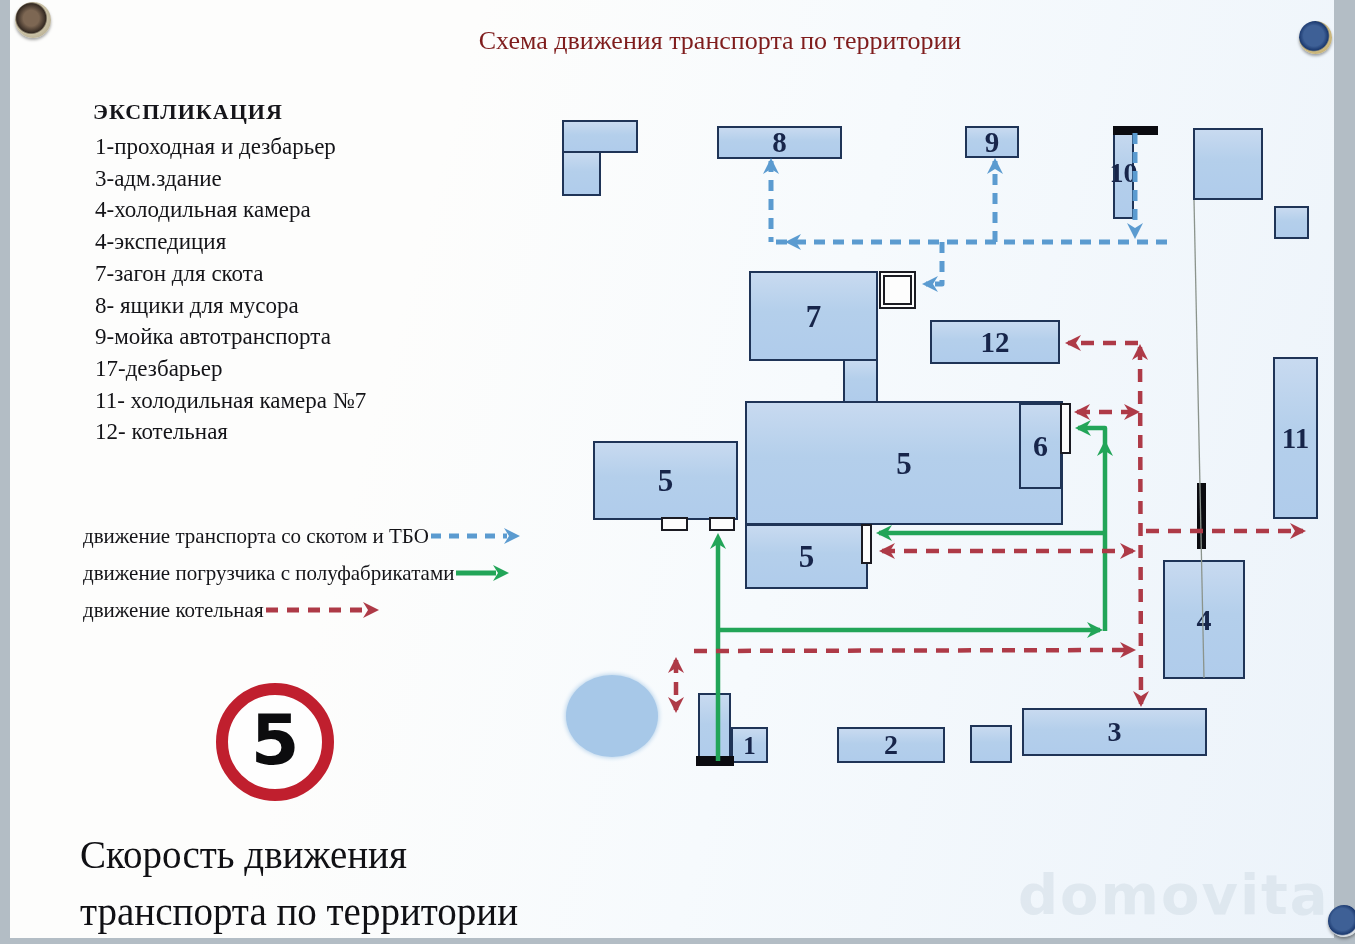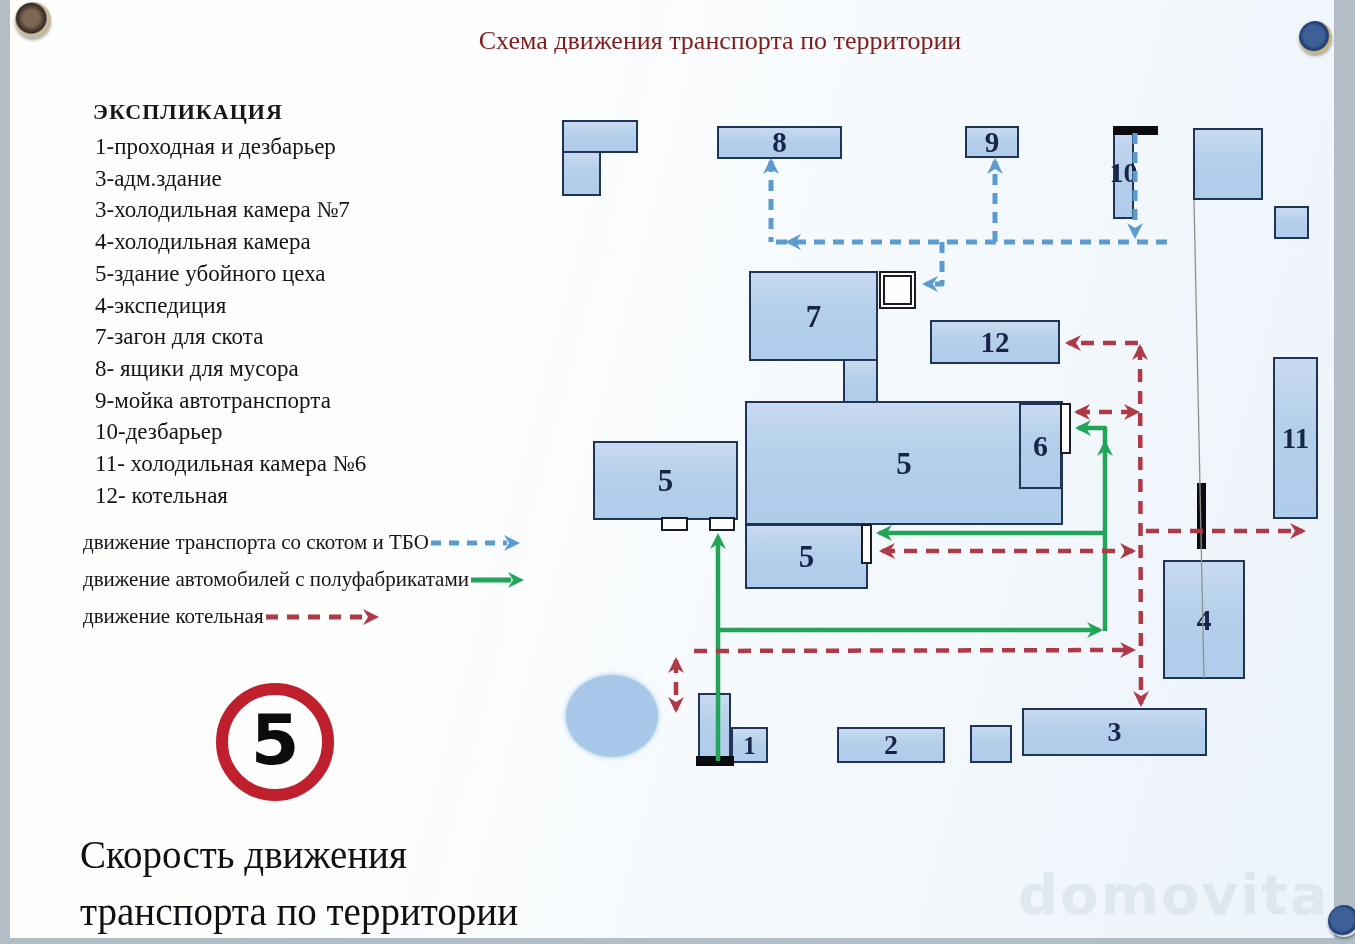--- a/index.html
+++ b/index.html
@@ -7,21 +7,21 @@
           font-family:"Liberation Serif",serif;}
   #paper{position:absolute;left:10px;top:0;width:1324px;height:938px;
          background:linear-gradient(105deg,#fdfdfc 30%,#f6fafd 58%,#ecf3fa 100%);}
   #title{position:absolute;left:400px;top:26px;width:640px;text-align:center;
          font-size:26px;color:#7f1d1d;}
   #legend-heading{position:absolute;left:93px;top:99px;font-size:22px;font-weight:700;
          letter-spacing:1px;color:#15151a;}
   #legend-items{position:absolute;left:95px;top:131px;width:420px;}
   .legend-item{font-size:23px;line-height:31.7px;color:#141418;white-space:nowrap;}
   #flow-legend{position:absolute;left:83px;top:524px;}
-  .flow-row{height:37px;display:flex;align-items:center;gap:0;}
+  .flow-row{height:37px;display:flex;gap:0;}
   .flow-label{font-size:21px;color:#141418;white-space:nowrap;}
   .flow-arrow{display:block;}
   .building{position:absolute;box-sizing:border-box;border:2px solid #1f3457;
          background:linear-gradient(180deg,#c8daf0 0%,#b4cfeb 45%,#b0cceb 100%);
          display:flex;align-items:center;justify-content:center;}
   .blbl{color:#17254a;font-weight:600;line-height:1;}
   .door{position:absolute;box-sizing:border-box;background:#fdfdfd;border:2px solid #1b1b22;}
   .door-inner{position:absolute;inset:2px;border:2px solid #1b1b22;}
   .bar{position:absolute;background:#0b0b10;}
   .pond{position:absolute;border-radius:50%;background:#a7c8e8;box-shadow:0 0 4px 1px #b9d4ec;}
@@ -48,42 +48,40 @@
   <div id="paper"></div>
 
   <div id="watermark">domovita</div>
 
   <div id="title">Схема движения транспорта по территории</div>
 
   <div id="legend-heading">ЭКСПЛИКАЦИЯ</div>
   <div id="legend-items">
       <div class="legend-item">1-проходная и дезбарьер</div>
       <div class="legend-item">3-адм.здание</div>
-      <div class="legend-item">3-холодильная камера №7</div>
       <div class="legend-item">4-холодильная камера</div>
-      <div class="legend-item">5-здание убойного цеха</div>
       <div class="legend-item">4-экспедиция</div>
       <div class="legend-item">7-загон для скота</div>
       <div class="legend-item">8- ящики для мусора</div>
       <div class="legend-item">9-мойка автотранспорта</div>
-      <div class="legend-item">10-дезбарьер</div>
-      <div class="legend-item">11- холодильная камера №6</div>
+      <div class="legend-item">17-дезбарьер</div>
+      <div class="legend-item">11- холодильная камера №7</div>
       <div class="legend-item">12- котельная</div>
     </div>
 
   <div id="flow-legend">
       <div class="flow-row">
         <span class="flow-label">движение транспорта со скотом и ТБО</span>
         <svg width="94" height="24" class="flow-arrow">
           <line x1="2" y1="12" x2="78" y2="12" stroke="#5b9bd0" stroke-width="5" stroke-dasharray="10 8"></line>
           <polygon points="91.0,12.0 75.0,4.0 80.0,12.0 75.0,20.0" fill="#5b9bd0"></polygon>
         </svg>
       </div>
       <div class="flow-row">
-        <span class="flow-label">движение автомобилей с полуфабрикатами</span>
+        <span class="flow-label">движение погрузчика с полуфабрикатами</span>
         <svg width="58" height="24" class="flow-arrow">
           <line x1="2" y1="12" x2="42" y2="12" stroke="#22a558" stroke-width="5"></line>
           <polygon points="55.0,12.0 39.0,4.0 44.0,12.0 39.0,20.0" fill="#22a558"></polygon>
         </svg>
       </div>
       <div class="flow-row">
         <span class="flow-label">движение котельная</span>
         <svg width="118" height="24" class="flow-arrow">
           <line x1="2" y1="12" x2="102" y2="12" stroke="#ae3a47" stroke-width="5" stroke-dasharray="12 9"></line>
           <polygon points="115.0,12.0 99.0,4.0 104.0,12.0 99.0,20.0" fill="#ae3a47"></polygon>

